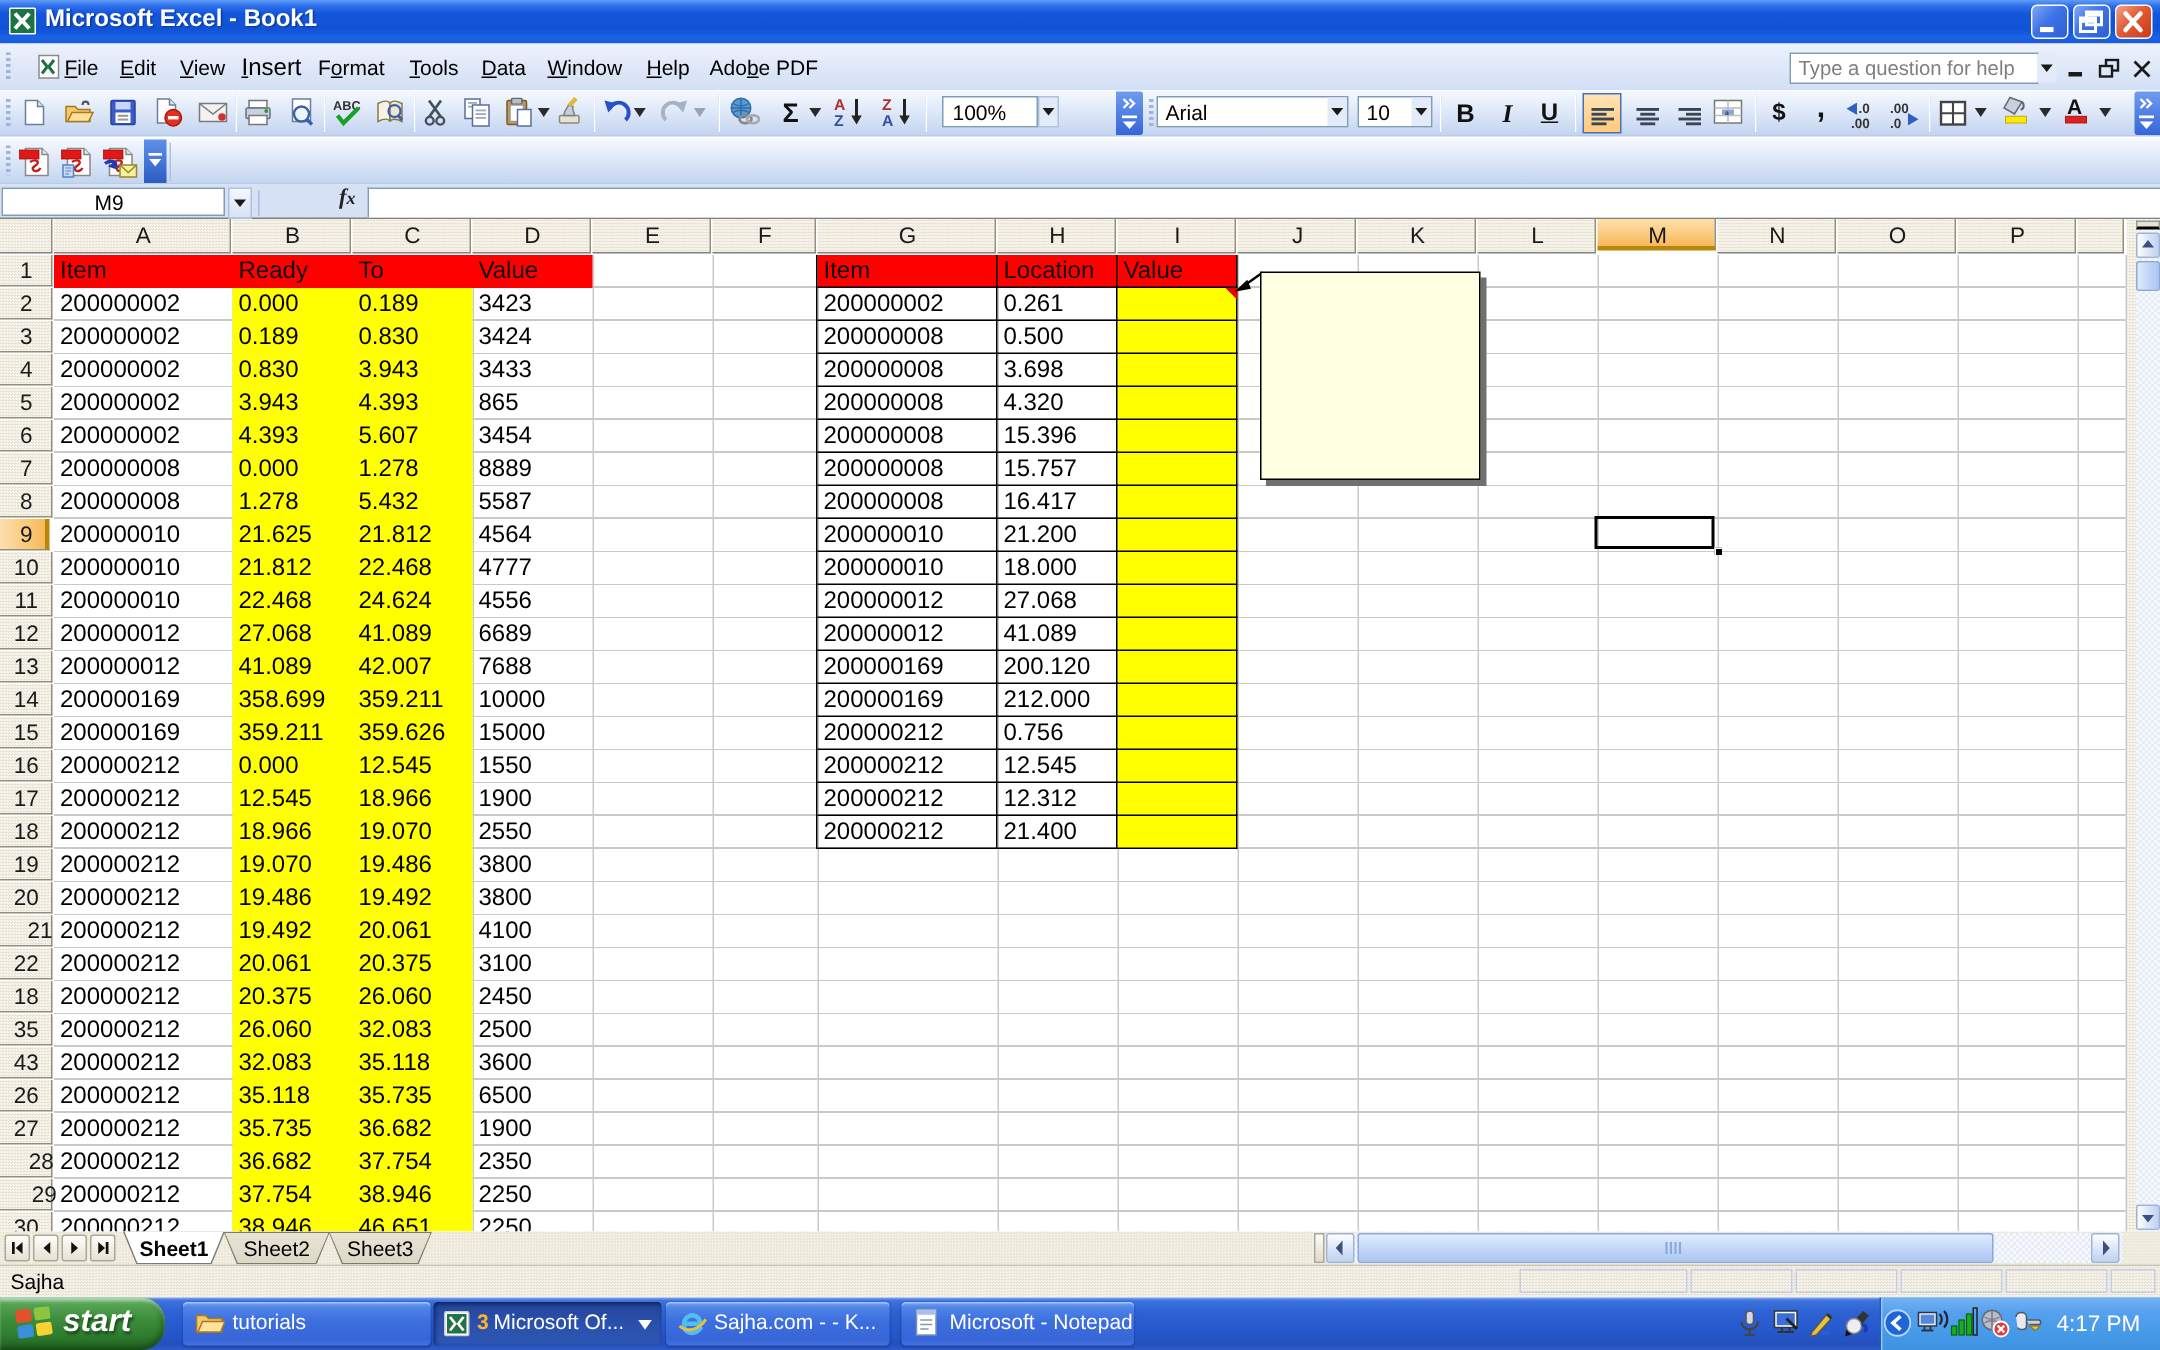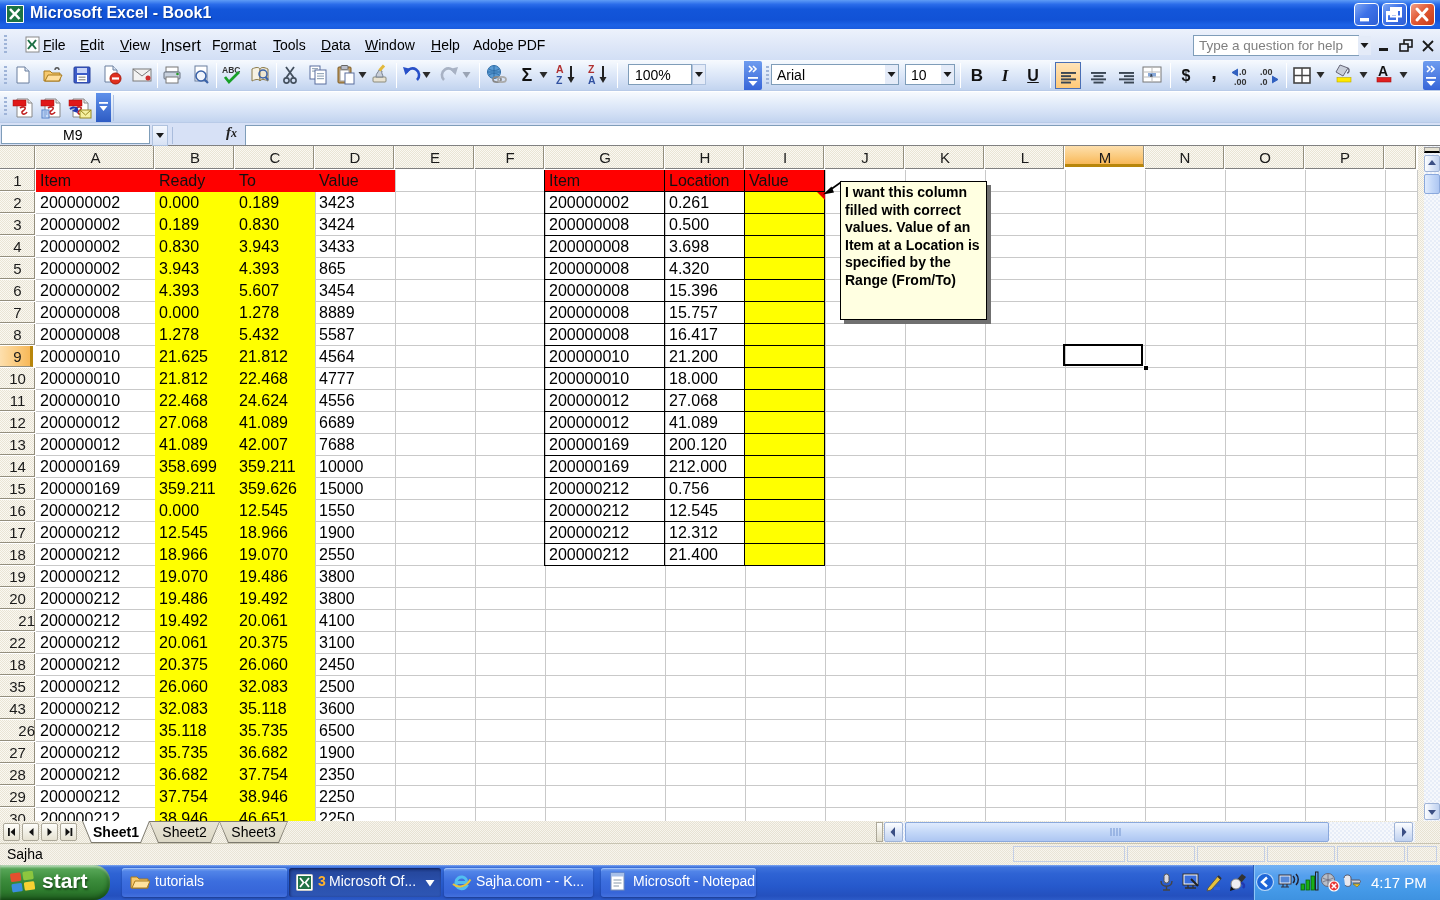--- a/index.html
+++ b/index.html
@@ -404,27 +404,27 @@
 <div class="a" style="left:0;top:466px;width:35px;text-align:right;font-size:15px;color:#1a1a1a">21</div>
 <div class="a" style="left:0;top:486px;width:35px;height:21px;background:repeating-conic-gradient(#FAF8F2 0% 25%,#E9E4D4 0% 50%) 0 0/2px 2px;border-right:1px solid #938E7D;border-bottom:1px solid #938E7D"></div>
 <div class="a" style="left:0;top:488px;width:35px;text-align:center;font-size:15px;color:#1a1a1a">22</div>
 <div class="a" style="left:0;top:508px;width:35px;height:21px;background:repeating-conic-gradient(#FAF8F2 0% 25%,#E9E4D4 0% 50%) 0 0/2px 2px;border-right:1px solid #938E7D;border-bottom:1px solid #938E7D"></div>
 <div class="a" style="left:0;top:510px;width:35px;text-align:center;font-size:15px;color:#1a1a1a">18</div>
 <div class="a" style="left:0;top:530px;width:35px;height:21px;background:repeating-conic-gradient(#FAF8F2 0% 25%,#E9E4D4 0% 50%) 0 0/2px 2px;border-right:1px solid #938E7D;border-bottom:1px solid #938E7D"></div>
 <div class="a" style="left:0;top:532px;width:35px;text-align:center;font-size:15px;color:#1a1a1a">35</div>
 <div class="a" style="left:0;top:552px;width:35px;height:21px;background:repeating-conic-gradient(#FAF8F2 0% 25%,#E9E4D4 0% 50%) 0 0/2px 2px;border-right:1px solid #938E7D;border-bottom:1px solid #938E7D"></div>
 <div class="a" style="left:0;top:554px;width:35px;text-align:center;font-size:15px;color:#1a1a1a">43</div>
 <div class="a" style="left:0;top:574px;width:35px;height:21px;background:repeating-conic-gradient(#FAF8F2 0% 25%,#E9E4D4 0% 50%) 0 0/2px 2px;border-right:1px solid #938E7D;border-bottom:1px solid #938E7D"></div>
-<div class="a" style="left:0;top:576px;width:35px;text-align:right;font-size:15px;color:#1a1a1a">26</div>
+<div class="a" style="left:0;top:576px;width:35px;text-align:center;font-size:15px;color:#1a1a1a">26</div>
 <div class="a" style="left:0;top:596px;width:35px;height:21px;background:repeating-conic-gradient(#FAF8F2 0% 25%,#E9E4D4 0% 50%) 0 0/2px 2px;border-right:1px solid #938E7D;border-bottom:1px solid #938E7D"></div>
 <div class="a" style="left:0;top:598px;width:35px;text-align:center;font-size:15px;color:#1a1a1a">27</div>
 <div class="a" style="left:0;top:618px;width:35px;height:21px;background:repeating-conic-gradient(#FAF8F2 0% 25%,#E9E4D4 0% 50%) 0 0/2px 2px;border-right:1px solid #938E7D;border-bottom:1px solid #938E7D"></div>
-<div class="a" style="left:0;top:620px;width:35px;text-align:center;font-size:15px;color:#1a1a1a">28</div>
+<div class="a" style="left:0;top:620px;width:55px;text-align:center;font-size:15px;color:#1a1a1a">28</div>
 <div class="a" style="left:0;top:640px;width:35px;height:21px;background:repeating-conic-gradient(#FAF8F2 0% 25%,#E9E4D4 0% 50%) 0 0/2px 2px;border-right:1px solid #938E7D;border-bottom:1px solid #938E7D"></div>
-<div class="a" style="left:0;top:642px;width:35px;text-align:center;font-size:15px;color:#1a1a1a">29</div>
+<div class="a" style="left:12px;top:642px;width:35px;text-align:center;font-size:15px;color:#1a1a1a">29</div>
 <div class="a" style="left:0;top:662px;width:35px;height:21px;background:repeating-conic-gradient(#FAF8F2 0% 25%,#E9E4D4 0% 50%) 0 0/2px 2px;border-right:1px solid #938E7D;border-bottom:1px solid #938E7D"></div>
 <div class="a" style="left:0;top:664px;width:35px;text-align:center;font-size:15px;color:#1a1a1a">30</div>
 <div class="a" style="left:36px;top:24px;width:1381px;height:651px;background:repeating-linear-gradient(180deg,transparent 0 21px,#C9C9C9 21px 22px)"></div>
 <div class="a" style="left:155px;top:24px;width:1px;height:651px;background:#C9C9C9"></div>
 <div class="a" style="left:235px;top:24px;width:1px;height:651px;background:#C9C9C9"></div>
 <div class="a" style="left:315px;top:24px;width:1px;height:651px;background:#C9C9C9"></div>
 <div class="a" style="left:395px;top:24px;width:1px;height:651px;background:#C9C9C9"></div>
 <div class="a" style="left:475px;top:24px;width:1px;height:651px;background:#C9C9C9"></div>
 <div class="a" style="left:545px;top:24px;width:1px;height:651px;background:#C9C9C9"></div>
 <div class="a" style="left:665px;top:24px;width:1px;height:651px;background:#C9C9C9"></div>
@@ -622,21 +622,20 @@
 12.312
 21.400</div>
 <svg class="a" style="left:817px;top:46px" width="8" height="8" viewBox="0 0 8 8">
       <path d="M0 0 L8 0 L8 8 Z" fill="#E80000"></path>
     </svg>
 <svg class="a" style="left:820px;top:32px" width="26" height="18" viewBox="0 0 26 18">
       <path d="M22 3.5 L10 12" stroke="#000" stroke-width="1.6"></path>
       <path d="M3 16.5 L11.5 8.5 L14 14.5 Z" fill="#000"></path>
     </svg>
 <div class="a" style="left:840px;top:35px;width:147px;height:139px;background:#FFFFE1;border:1.5px solid #000;box-shadow:4px 4px 0 #707070"></div>
-<div class="a" style="left:845px;top:38px;width:140px;font-size:14px;font-weight:bold;line-height:17.6px;color:#000">I want this column filled with correct values. Value of an Item at a Location is specified by the Range (From/To)</div>
 <div class="a" style="left:1063px;top:198px;width:80px;height:22px;border:2px solid #000"></div>
 <div class="a" style="left:1143px;top:219px;width:5px;height:5px;background:#000;border-left:1px solid #fff;border-top:1px solid #fff"></div>
 <div class="a" style="left:1418px;top:0;width:6px;height:675px;background:repeating-conic-gradient(#FAF8F2 0% 25%,#E9E4D4 0% 50%) 0 0/2px 2px"></div>
 <div class="a" style="left:1424px;top:0;width:16px;height:675px;background:repeating-conic-gradient(#F6F8FC 0% 25%,#E7EDF8 0% 50%) 0 0/4px 4px"></div>
 <div class="a" style="left:1424px;top:1px;width:16px;height:6px;background:#E6E2D2;border:1px solid #999;border-bottom:2px solid #000"></div>
 <div class="a" style="left:1424px;top:9px;width:16px;height:17px;background:linear-gradient(90deg,#FDFEFF,#D7E2F6 60%,#C0D2F0);border:1px solid #9FB3D6;border-radius:2px"></div>
 <svg class="a" style="left:1424px;top:9px" width="16" height="17" viewBox="0 0 16 17">
       <path d="M8 5 L12 10 L4 10 Z" fill="#3B4F84"></path>
     </svg>
 <div class="a" style="left:1424px;top:28px;width:16px;height:20px;background:linear-gradient(90deg,#E0EBFD,#C4D8F8 50%,#ADC6F2);border:1px solid #8AA8DC;border-radius:2px"></div>
@@ -699,21 +698,21 @@
 <div class="a" style="left:0;top:865px;width:1440px;height:35px;background:linear-gradient(180deg,#7FA8F2 0%,#3E72DC 6%,#2E63D4 25%,#2659CC 60%,#2450BE 88%,#2D5BC8 100%)"></div>
 <div class="a" style="left:0;top:865px;width:110px;height:35px;background:linear-gradient(180deg,#8CC88C 0%,#56A556 12%,#3D8E3D 40%,#2F7D2F 72%,#246724 94%,#1E581E 100%);border-radius:0 16px 16px 0;box-shadow:inset -2px -2px 4px rgba(0,40,0,0.4),inset 0 2px 2px rgba(255,255,255,0.45)"></div>
 <svg class="a" style="left:10px;top:871px;" width="26" height="22" viewBox="0 0 26 22">
     <g transform="rotate(-8 13 10)">
       <rect x="1" y="1" width="10.5" height="8.5" rx="1.5" fill="#E4502E"></rect>
       <rect x="13.5" y="1" width="10.5" height="8.5" rx="1.5" fill="#8CC63F"></rect>
       <rect x="1" y="11.5" width="10.5" height="8.5" rx="1.5" fill="#3B8EDE"></rect>
       <rect x="13.5" y="11.5" width="10.5" height="8.5" rx="1.5" fill="#F8D232"></rect>
     </g>
   </svg>
-<div class="a" style="left:42px;top:869px;font-size:21px;font-weight:bold;color:#fff;text-shadow:1px 2px 2px #1a4a1a">start</div>
+<div class="a" style="left:42px;top:869px;font-size:21px;font-weight:bold;font-style:italic;color:#fff;text-shadow:1px 2px 2px #1a4a1a">start</div>
 <div class="a" style="left:122px;top:868px;width:165px;height:29px;background:linear-gradient(180deg,#7FA8F0 0%,#5184E8 12%,#3C6EDE 45%,#3765D8 85%,#4471DE 100%);border-radius:3px;box-shadow:inset 0 1px 0 #9CC0F8,0 1px 2px rgba(0,0,30,0.3)"></div>
 <svg class="a" style="left:130px;top:873px;" width="20" height="19" viewBox="0 0 20 19">
     <path d="M1 15 L1 4 L7 4 L9 6 L18 6 L18 15 Z" fill="#F6C96E" stroke="#A87A1C"></path>
     <path d="M2 15 L5 8 L20 8 L17 15 Z" fill="#FFE29E" stroke="#A87A1C"></path>
   </svg>
 <div class="a" style="left:155px;top:873px;font-size:14px;color:#fff">tutorials</div>
 <div class="a" style="left:289px;top:868px;width:152px;height:29px;background:linear-gradient(180deg,#1E3F8E 0%,#26489E 15%,#2A50AC 50%,#2E56B4 100%);border-radius:3px;box-shadow:inset 1px 1px 3px rgba(0,0,40,0.55)"></div>
 <svg class="a" style="left:296px;top:874px;" width="18" height="17" viewBox="0 0 18 17">
     <rect x="0.5" y="0.5" width="16" height="16" rx="1" fill="#fff" stroke="#ccc"></rect>
     <rect x="2" y="2" width="13" height="13" fill="#217346"></rect>

